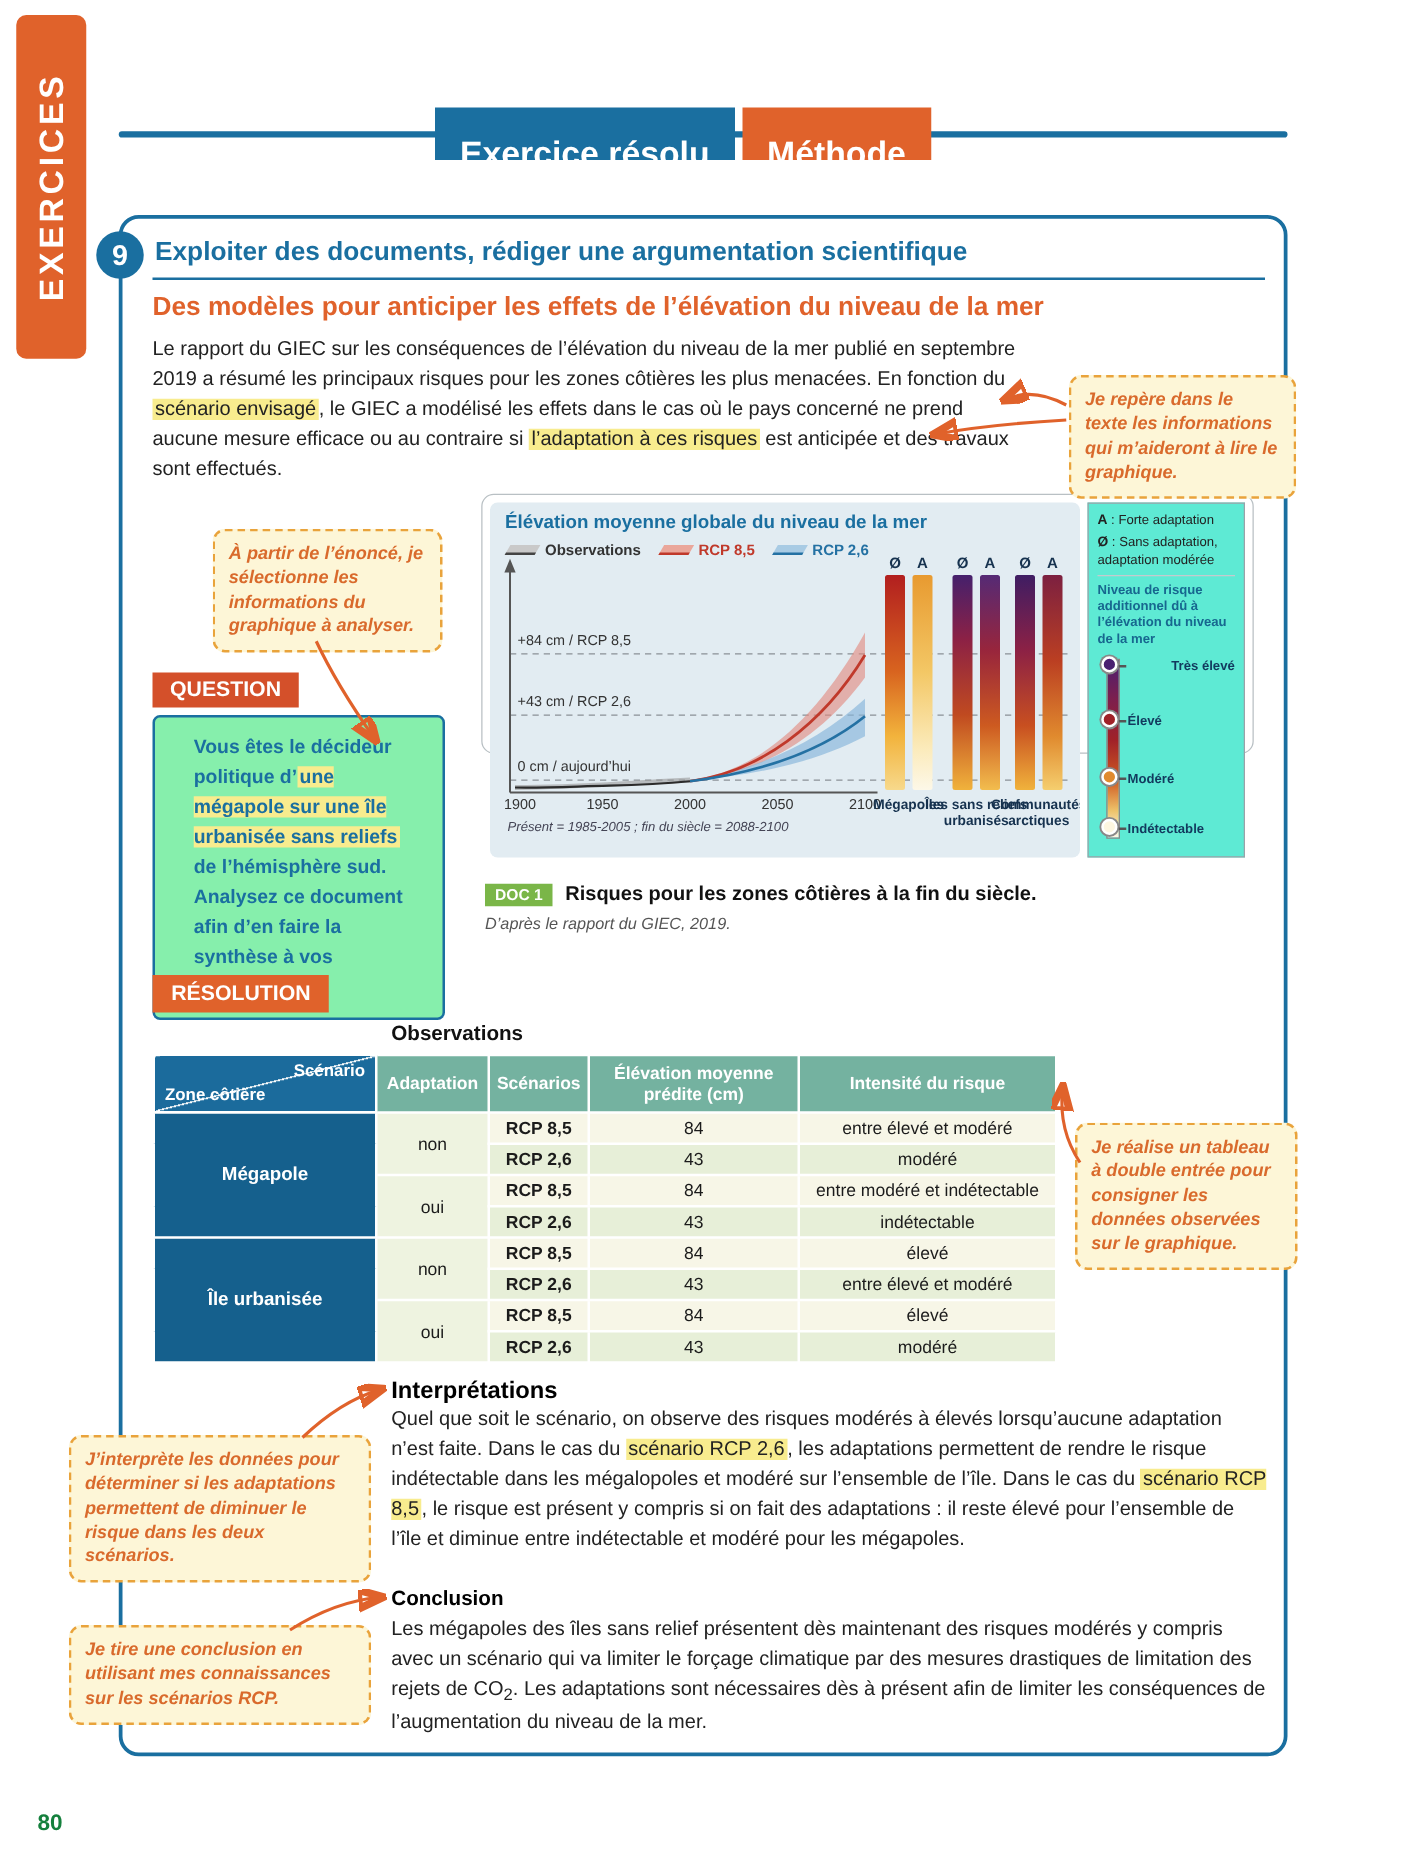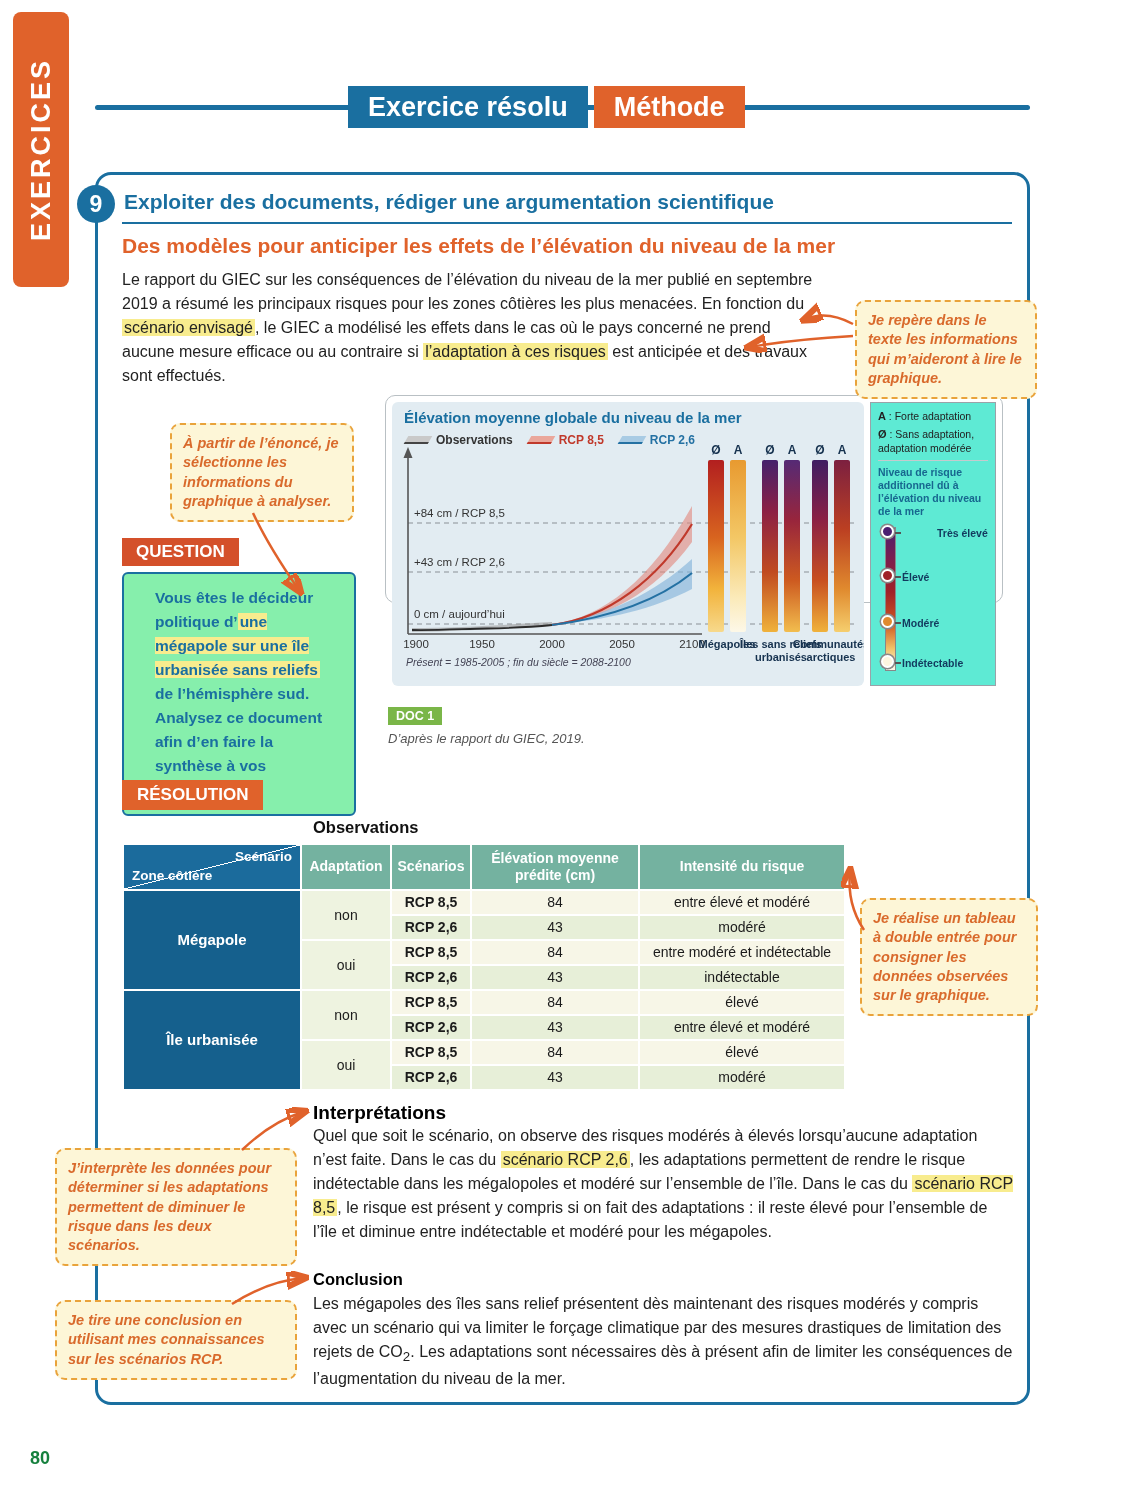--- a/index.html
+++ b/index.html
@@ -9,21 +9,21 @@
 
   
   .sidebar { position:absolute; left:13px; top:12px; width:56px; height:275px; background:#e0622b; border-radius:8px;
              display:flex; align-items:center; justify-content:center; }
   .sidebar span { writing-mode:vertical-rl; transform:rotate(180deg); color:#fff; font-weight:bold;
                   font-size:27px; letter-spacing:3px; }
 
   
   .header-rule { position:absolute; left:95px; top:105px; width:935px; height:5px; background:#1a6fa0; border-radius:3px; }
   .header-tabs { position:absolute; left:348px; top:86px; display:flex; gap:6px; }
-  .tab-blue, .tab-orange { height:42px; line-height:42px; padding:0 20px; color:#fff; font-weight:bold; font-size:27px; }
+  .tab-blue, .tab-orange { height:42px; line-height:42px; padding:16px 20px; color:#fff; font-weight:bold; font-size:27px; }
   .tab-blue { background:#1a6fa0; }
   .tab-orange { background:#e0622b;text-align:center; }
 
   
   .main-box { position:absolute; left:95px; top:172px; width:935px; height:1233px; border:3px solid #1a6fa0; border-radius:16px; background:#fff; }
   .num-circle { position:absolute; left:77px; top:185px; width:38px; height:38px; border-radius:50%; background:#1a6fa0;
                 color:#fff; font-weight:bold; font-size:23px; display:flex; align-items:center; justify-content:center; z-index:2; }
   .skill-title { position:absolute; left:124px; top:190px; color:#1a6fa0; font-weight:bold; font-size:21px; z-index:2; }
   .skill-rule { position:absolute; left:122px; top:222px; width:890px; height:2px; background:#1a6fa0; z-index:2; }
   .ex-title { position:absolute; left:122px; top:234px; color:#e0622b; font-weight:bold; font-size:21px; z-index:2; }
@@ -241,20 +241,21 @@
         <div class="risk-lab lab0">Très élevé</div>
         <div class="risk-lab lab1">Élevé</div>
         <div class="risk-lab lab2">Modéré</div>
         <div class="risk-lab lab3">Indétectable</div>
       </div>
     </div>
   </div>
 
   <div class="doc-caption-row">
     <span class="doc-label">DOC 1</span>
+    <span class="doc-caption">Risques pour les zones côtières à la fin du siècle.</span>
   </div>
   <div class="doc-source">D’après le rapport du GIEC, 2019.</div>
 
   <div class="res-label">RÉSOLUTION</div>
   <div class="obs-heading">Observations</div>
 
   <table class="res-table">
     <colgroup>
       <col style="width:178px">
         <col style="width:90px">

